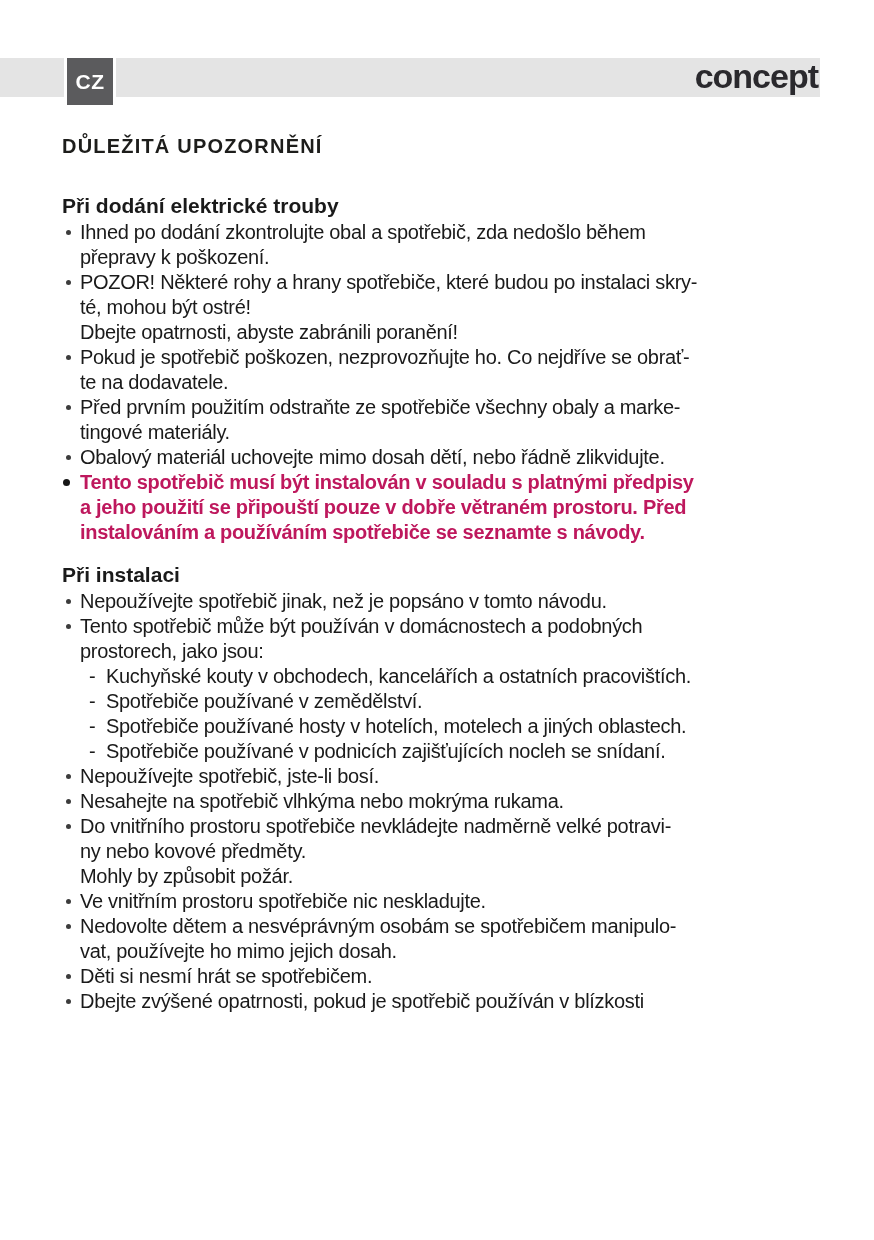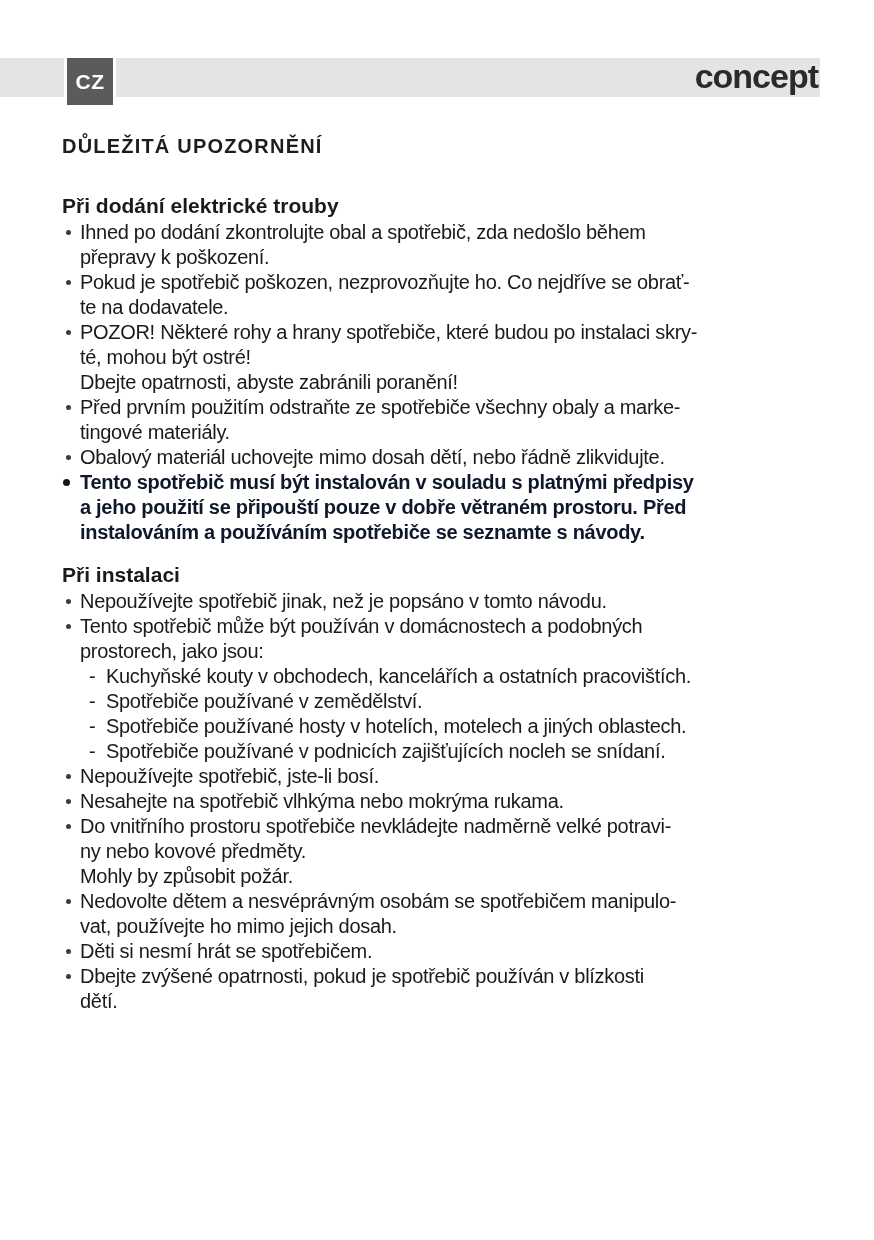--- a/index.html
+++ b/index.html
@@ -33,21 +33,21 @@
   h2.sec-heading.second { margin-top:17px; }
   ul.bullets {
     list-style:none; margin:2px 0 0 0; padding:0;
     font-size:20px; line-height:25px; letter-spacing:-0.3px;
   }
   ul.bullets > li { position:relative; padding-left:18px; }
   .dot {
     position:absolute; left:4px; top:10px; width:5px; height:5px;
     border-radius:50%; background:#3c3c3c;
   }
-  li.bold { font-weight:bold; color:#0f172a; }
+  li.bold { font-weight:bold; color:#be185d; }
   li.bold .dot { left:1px; top:9px; width:7px; height:7px; background:#161616; }
   .txt { white-space:pre-line; }
   .sub { position:relative; padding-left:26px; }
   .sub .dash { position:absolute; left:9px; top:0; }
   
   .footer-rule {
     position:absolute; left:55px; top:1167px; width:763px; height:2px;
     background:#8f8f8f;
   }
   .page-number {
@@ -69,43 +69,44 @@
   <div class="lang-badge">CZ</div>
   <div class="brand-logo">concept</div>
 
   <div class="content">
     <h1 class="doc-title">DŮLEŽITÁ UPOZORNĚNÍ</h1>
 
     <h2 class="sec-heading">Při dodání elektrické trouby</h2>
     <ul class="bullets">
       <li><span class="dot"></span><span class="txt">Ihned po dodání zkontrolujte obal a spotřebič, zda nedošlo během
 přepravy k poškození.</span></li>
-      <li><span class="dot"></span><span class="txt">Pokud je spotřebič poškozen, nezprovozňujte ho. Co nejdříve se obrať-
-te na dodavatele.</span></li>
       <li><span class="dot"></span><span class="txt">POZOR! Některé rohy a hrany spotřebiče, které budou po instalaci skry-
 té, mohou být ostré!
 Dbejte opatrnosti, abyste zabránili poranění!</span></li>
+      <li><span class="dot"></span><span class="txt">Pokud je spotřebič poškozen, nezprovozňujte ho. Co nejdříve se obrať-
+te na dodavatele.</span></li>
       <li><span class="dot"></span><span class="txt">Před prvním použitím odstraňte ze spotřebiče všechny obaly a marke-
 tingové materiály.</span></li>
       <li><span class="dot"></span><span class="txt">Obalový materiál uchovejte mimo dosah dětí, nebo řádně zlikvidujte.</span></li>
       <li class="bold"><span class="dot"></span><span class="txt">Tento spotřebič musí být instalován v souladu s platnými předpisy
 a jeho použití se připouští pouze v dobře větraném prostoru. Před
 instalováním a používáním spotřebiče se seznamte s návody.</span></li>
     </ul>
 
     <h2 class="sec-heading second">Při instalaci</h2>
     <ul class="bullets">
       <li><span class="dot"></span><span class="txt">Nepoužívejte spotřebič jinak, než je popsáno v tomto návodu.</span></li>
       <li><span class="dot"></span><span class="txt">Tento spotřebič může být používán v domácnostech a podobných
 prostorech, jako jsou:</span><div class="sub"><span class="dash">-</span><span class="txt">Kuchyňské kouty v obchodech, kancelářích a ostatních pracovištích.</span></div><div class="sub"><span class="dash">-</span><span class="txt">Spotřebiče používané v zemědělství.</span></div><div class="sub"><span class="dash">-</span><span class="txt">Spotřebiče používané hosty v hotelích, motelech a jiných oblastech.</span></div><div class="sub"><span class="dash">-</span><span class="txt">Spotřebiče používané v podnicích zajišťujících nocleh se snídaní.</span></div></li>
       <li><span class="dot"></span><span class="txt">Nepoužívejte spotřebič, jste-li bosí.</span></li>
       <li><span class="dot"></span><span class="txt">Nesahejte na spotřebič vlhkýma nebo mokrýma rukama.</span></li>
       <li><span class="dot"></span><span class="txt">Do vnitřního prostoru spotřebiče nevkládejte nadměrně velké potravi-
 ny nebo kovové předměty.
 Mohly by způsobit požár.</span></li>
+      <li><span class="dot"></span><span class="txt">Ve vnitřním prostoru spotřebiče nic neskladujte.</span></li>
       <li><span class="dot"></span><span class="txt">Nedovolte dětem a nesvéprávným osobám se spotřebičem manipulo-
 vat, používejte ho mimo jejich dosah.</span></li>
       <li><span class="dot"></span><span class="txt">Děti si nesmí hrát se spotřebičem.</span></li>
       <li><span class="dot"></span><span class="txt">Dbejte zvýšené opatrnosti, pokud je spotřebič používán v blízkosti
 dětí.</span></li>
       <li><span class="dot"></span><span class="txt">Nedovolte, aby byl spotřebič používán jako hračka.</span></li>
     </ul>
   </div>
 
   <div class="footer-rule"></div>

